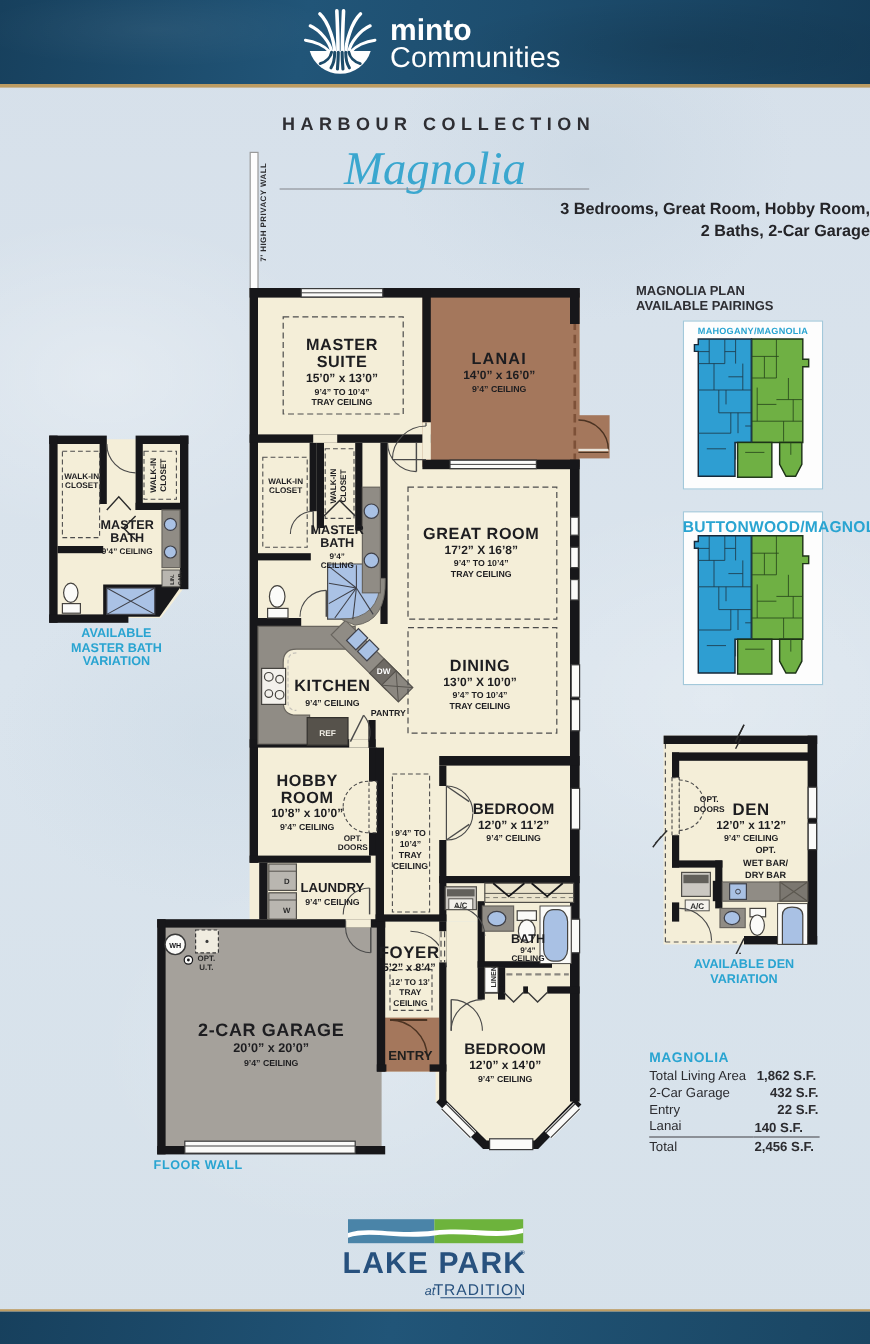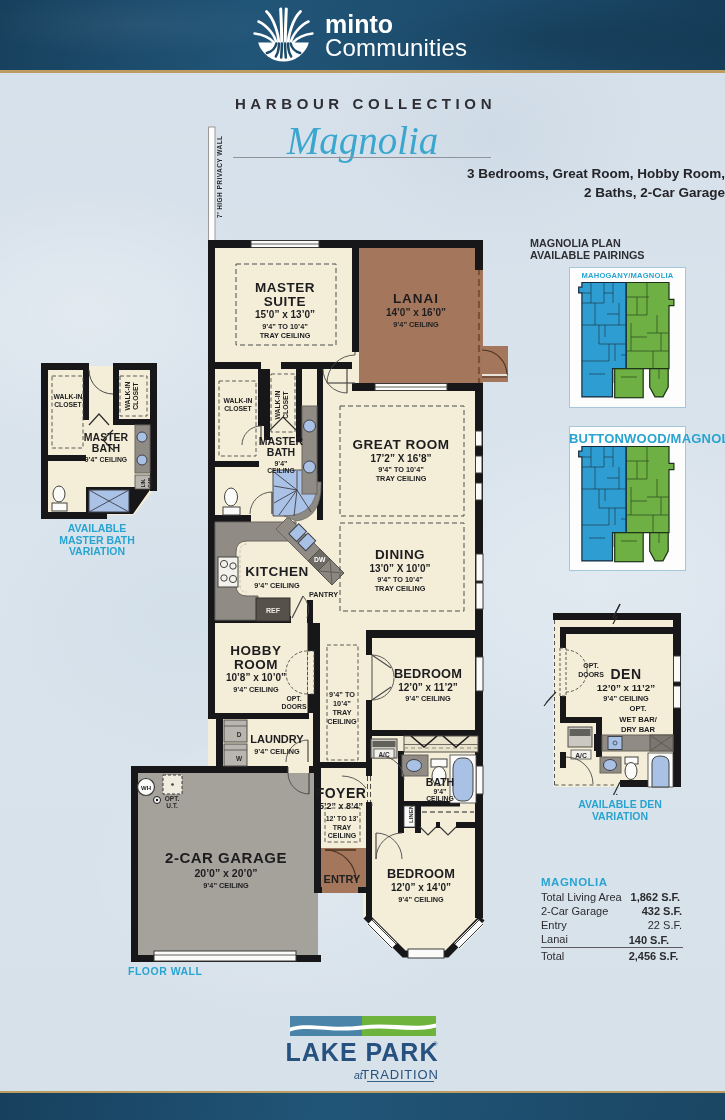--- a/index.html
+++ b/index.html
@@ -749,21 +749,21 @@
           <tr>
             <td style="padding:1px 0;">Total Living Area</td>
             <td style="text-align:center;font-weight:bold;">1,862 S.F.</td>
           </tr>
     <tr>
             <td style="padding:1px 0;">2-Car Garage</td>
             <td style="text-align:right;font-weight:bold;">432 S.F.</td>
           </tr>
     <tr>
             <td style="padding:1px 0;">Entry</td>
-            <td style="text-align:right;font-weight:normal;">22 S.F.</td>
+            <td style="text-align:right;font-weight:bold;">22 S.F.</td>
           </tr>
     <tr>
             <td style="padding:1px 0 2px;">Lanai</td>
             <td style="font-weight:bold;">140 S.F.</td>
           </tr>
     <tr>
             <td colspan="2" style="border-top:1px solid #5a5a60;padding:0;height:1px;"></td>
           </tr>
     <tr>
             <td style="padding:0;">Total</td>

